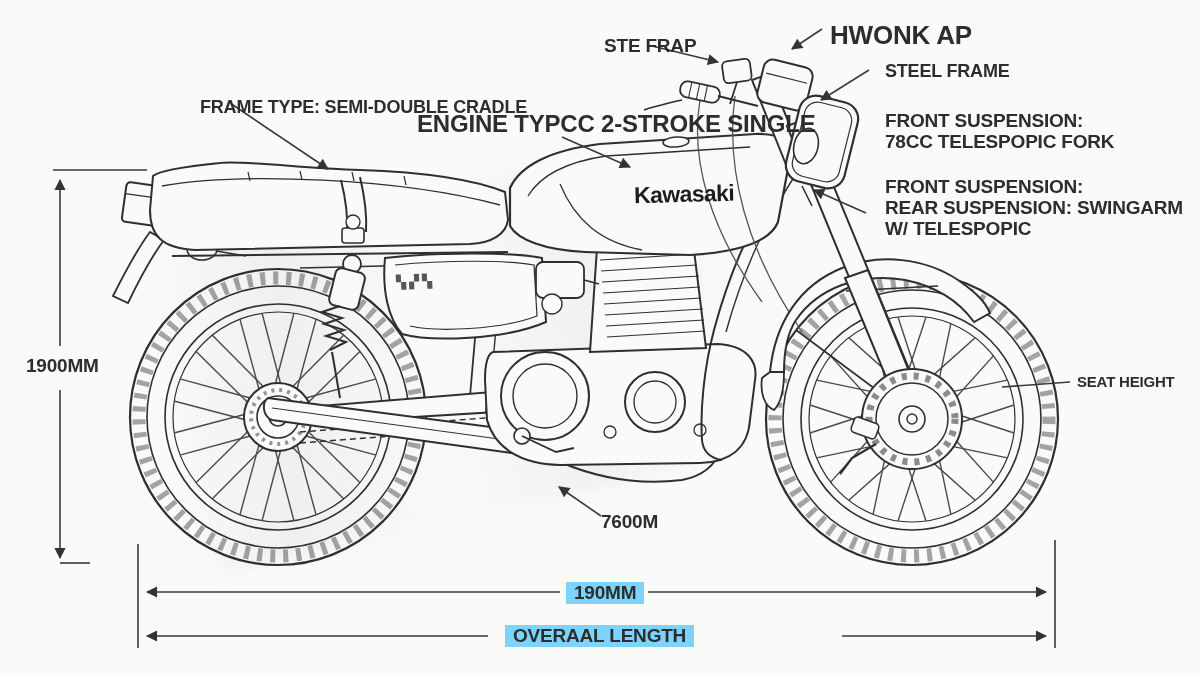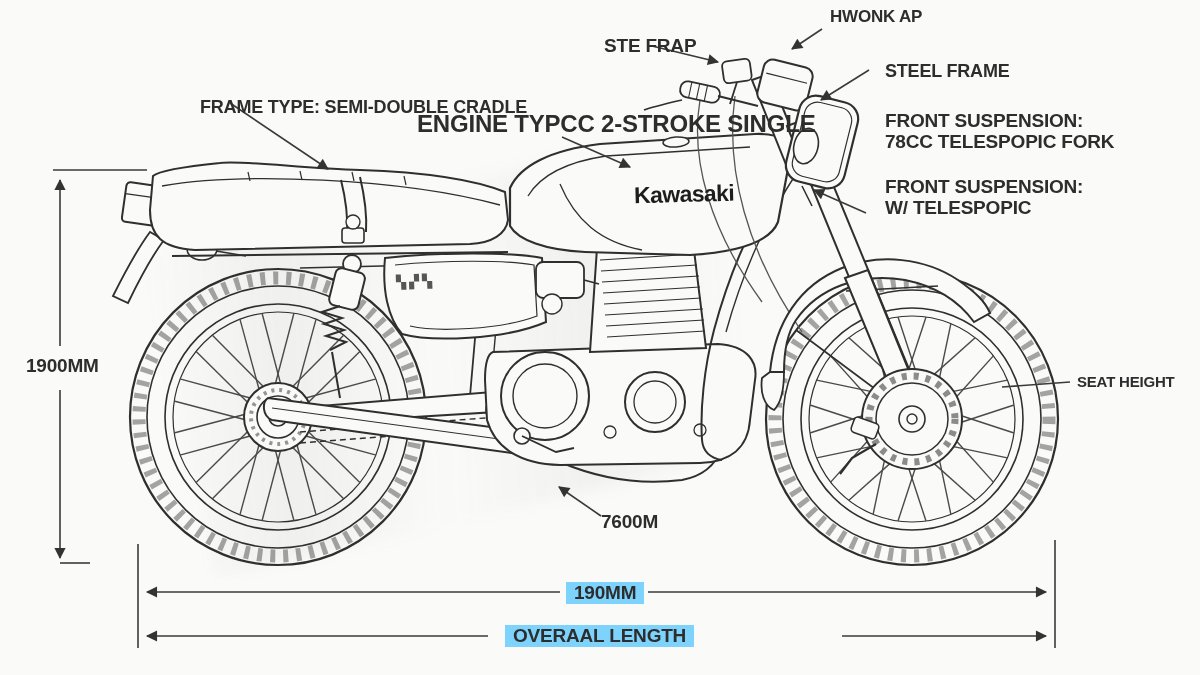--- a/index.html
+++ b/index.html
@@ -276,30 +276,31 @@
       <path d="M842,636 L1046,636" marker-end="url(#arr)"></path>
     </g>
   </svg>
 
   <div class="brand">Kawasaki</div>
   <div class="badge">▚▞▚</div>
 
   <div class="callout" style="left:200px;top:80px;font-size:18px;margin-top:17px;">FRAME TYPE: SEMI-DOUBLE CRADLE</div>
   <div class="callout" style="left:395px;top:113px;font-size:24px;margin-left:22px;">ENGINE TYPCC 2-STROKE SINGLE</div>
   <div class="callout" style="left:580px;top:35px;font-size:19px;margin-left:24px;">STE FRAP</div>
-  <div class="callout" style="left:830px;top:6px;font-size:17px;">HWONK AP</div>
+  <div class="callout" style="left:830px;top:25px;font-size:26px;">HWONK AP</div>
   <div class="callout" style="left:885px;top:61px;font-size:18px;">STEEL FRAME</div>
 
   <div class="callout" style="left:885px;top:110px;">
     <div>FRONT SUSPENSION:</div>
     <div>78CC TELESPOPIC FORK</div>
   </div>
 
   <div class="callout" style="left:885px;top:176px;">
     <div>FRONT SUSPENSION:</div>
+    <div>REAR SUSPENSION: SWINGARM</div>
     <div>W/ TELESPOPIC</div>
   </div>
 
   <div class="callout" style="left:1077px;top:371px;font-size:15px;">SEAT HEIGHT</div>
   <div class="dimtext" style="left:601px;top:511px;">7600M</div>
 
   <div class="dimtext" style="left:26px;top:355px;">1900MM</div>
   <div class="dimtext gapbg" style="left:566px;top:582px;">190MM</div>
   <div class="dimtext gapbg" style="left:505px;top:625px;">OVERAAL LENGTH</div>
 

